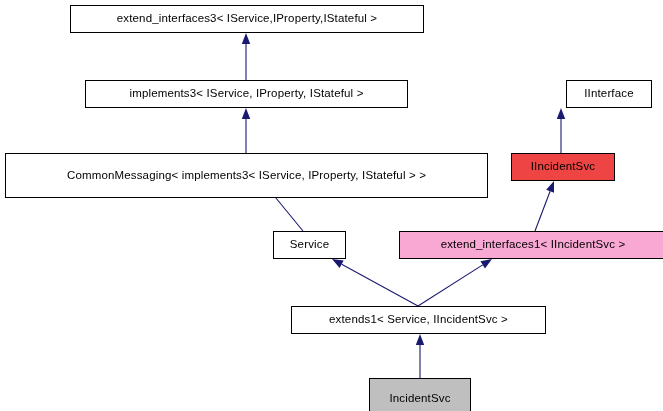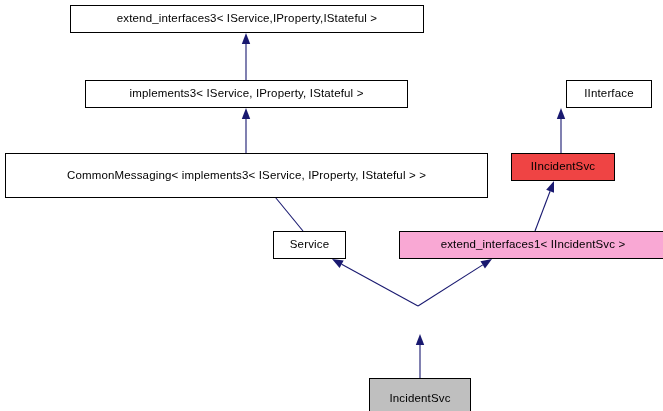--- a/index.html
+++ b/index.html
@@ -95,16 +95,19 @@
     </div>
     <div class="uml-node" style="left: 511px; top: 153px; width: 104px; height: 28px; border-color: rgb(0, 0, 0); color: rgb(0, 0, 0); background: #ef4444;">
       <span>IIncidentSvc</span>
     </div>
     <div class="uml-node" style="left: 273px; top: 231px; width: 73px; height: 28px; border-color: rgb(0, 0, 0); color: rgb(0, 0, 0); background: rgb(255, 255, 255);">
       <span>Service</span>
     </div>
     <div class="uml-node" style="left: 399px; top: 231px; width: 268px; height: 28px; border-color: rgb(0, 0, 0); color: rgb(0, 0, 0); background: #f9a8d4;">
       <span>extend_interfaces1&lt; IIncidentSvc &gt;</span>
     </div>
+    <div class="uml-node" style="left: 291px; top: 306px; width: 255px; height: 28px; border-color: rgb(0, 0, 0); color: rgb(0, 0, 0); background: rgb(255, 255, 255);">
+      <span>extends1&lt; Service, IIncidentSvc &gt;</span>
+    </div>
     <div class="uml-node highlight" style="left: 369px; top: 378px; width: 102px; height: 42px; border-color: rgb(0, 0, 0); color: rgb(0, 0, 0); background: rgb(191, 191, 191);">
       <span>IncidentSvc</span>
     </div>
   </div>
 
 </body></html>

